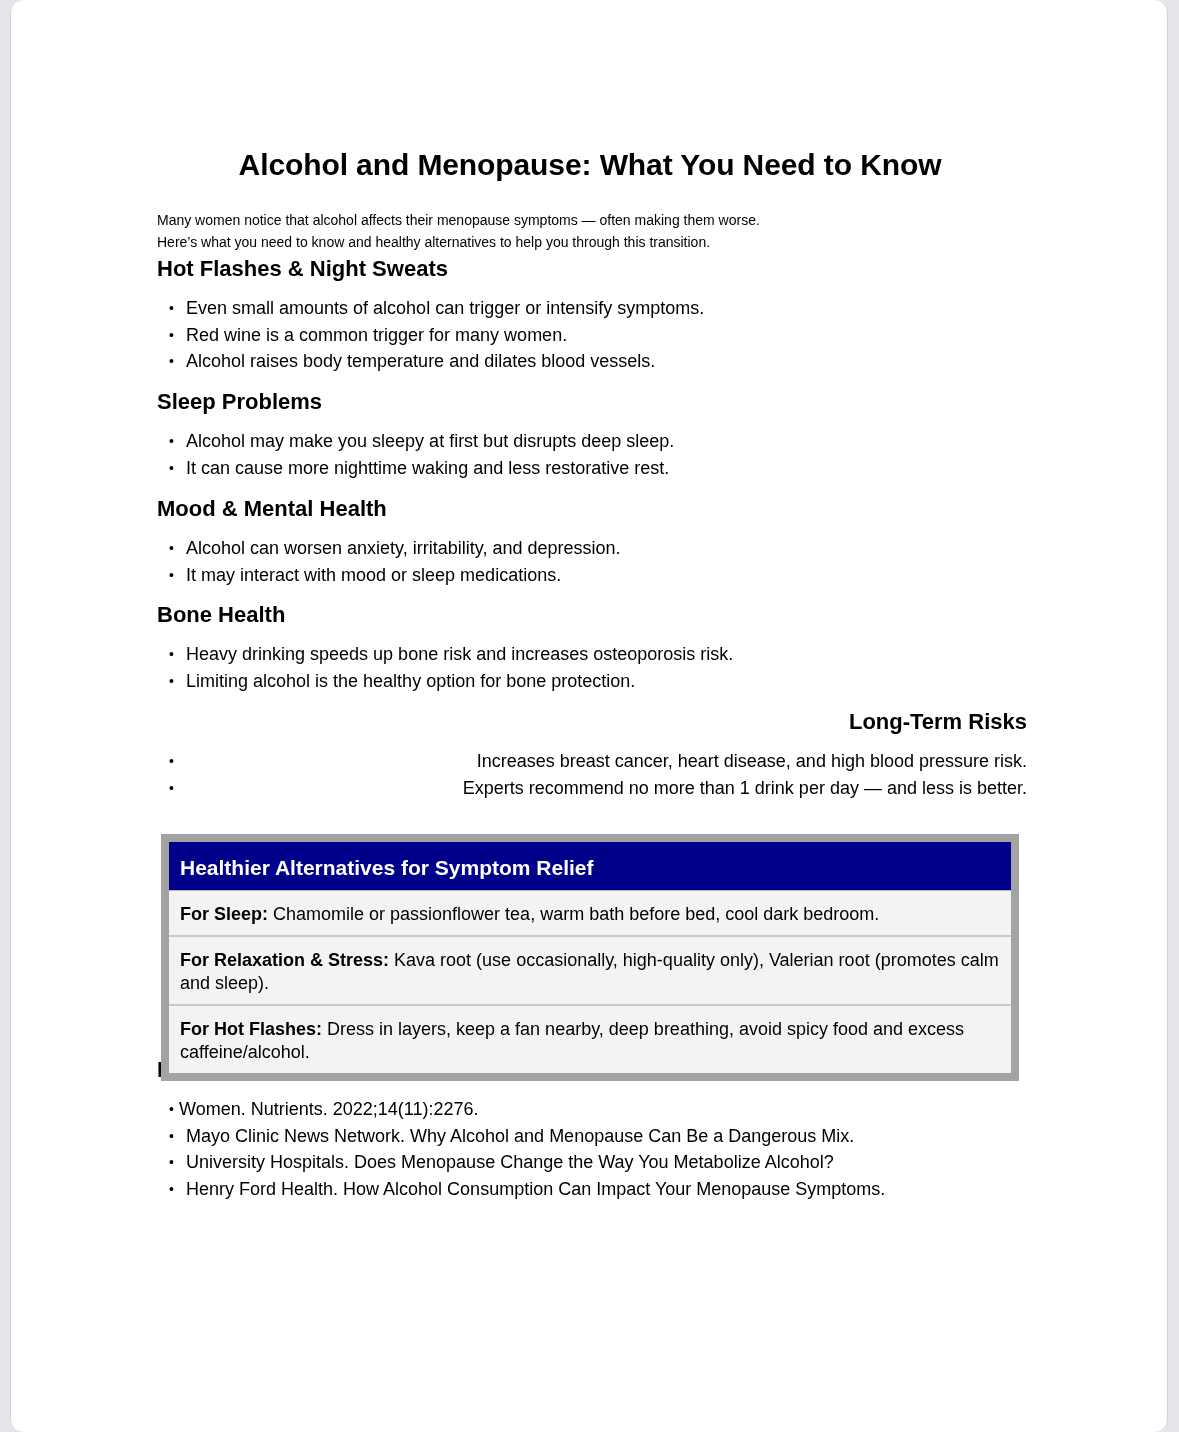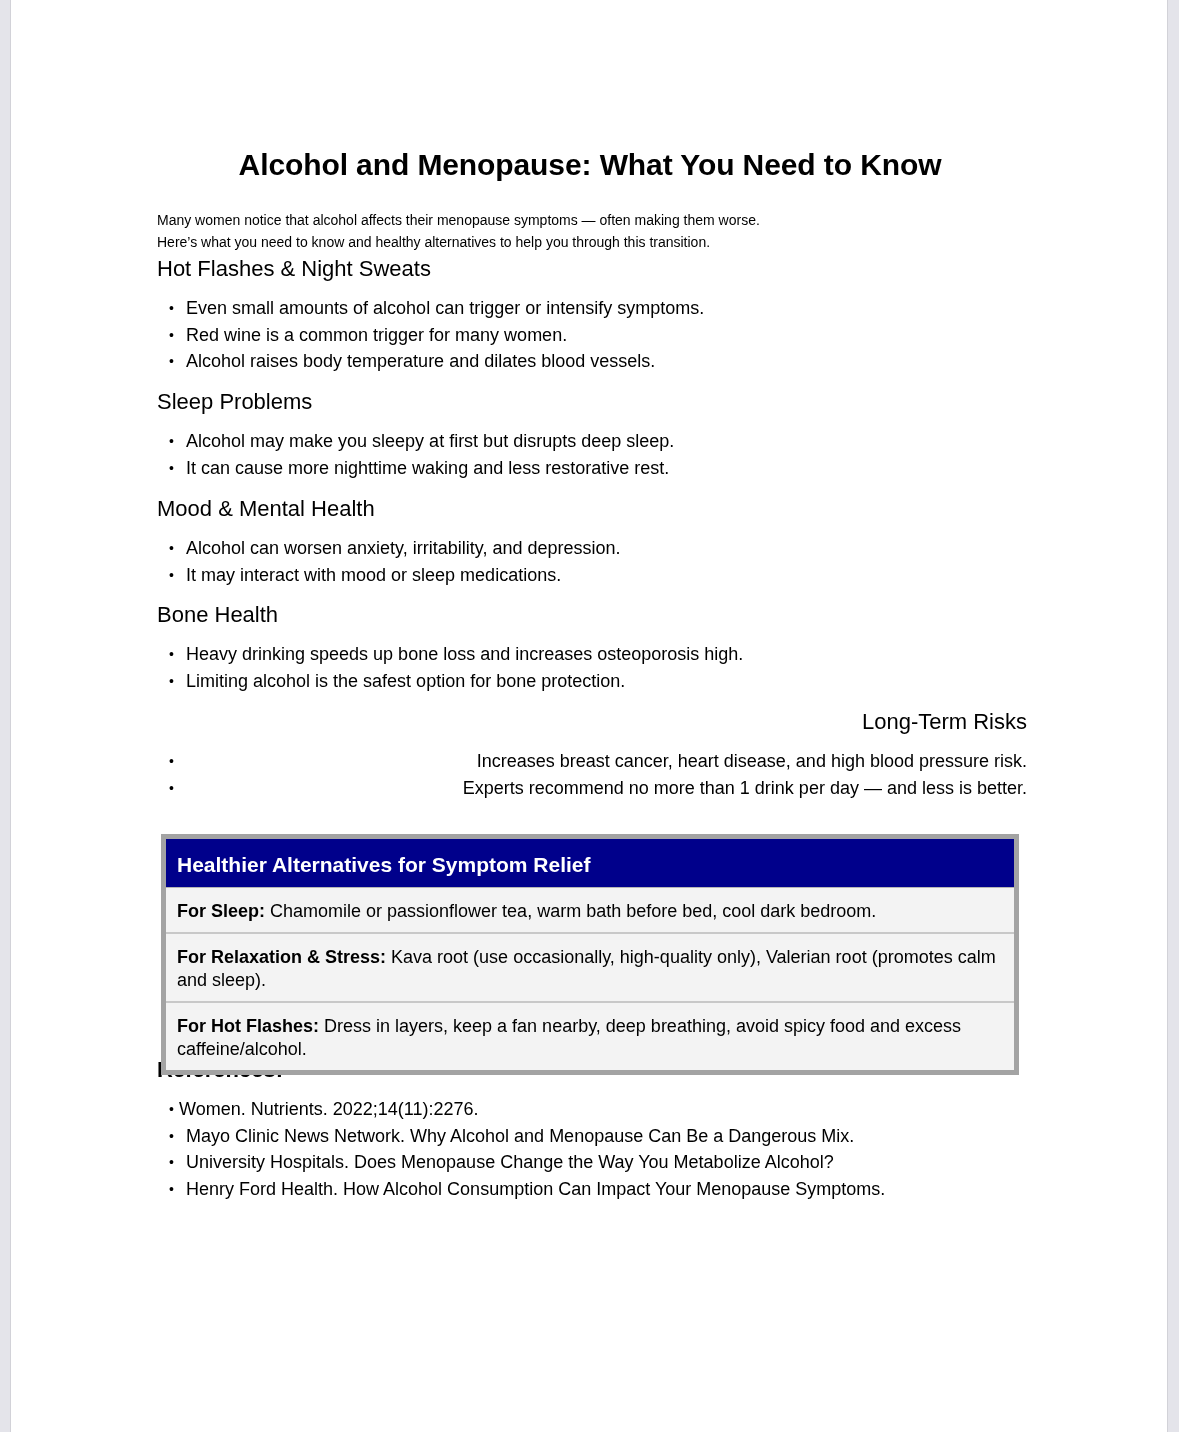--- a/index.html
+++ b/index.html
@@ -18,20 +18,21 @@
   .page {
     position: absolute;
     left: 10px;
     top: 0;
     width: 1158px;
     height: 1432px;
     background: #ffffff;
     border-left: 1px solid #d2d2d8;
     border-right: 1px solid #d2d2d8;
     box-sizing: border-box;
+    border-radius: 13px;
   }
   .content {
     position: absolute;
     left: 146px;
     top: 0;
     width: 870px;
   }
   .title {
     position: absolute;
     top: 148px;
@@ -52,21 +53,21 @@
     line-height: 22px;
     margin: 0;
   }
   .section {
     position: absolute;
     left: 0;
     width: 870px;
   }
   .section h2 {
     font-size: 22px;
-    font-weight: normal;
+    font-weight: bold;
     margin: 0;
     line-height: 28px;
   }
   .section ul {
     list-style: none;
     margin: 0;
     padding: 0;
   }
   .section li {
     position: relative;
@@ -78,21 +79,21 @@
     position: absolute;
     left: 12px;
     top: 0;
     font-size: 14px;
   }
   .alt-box {
     position: absolute;
     left: 160px;
     top: 834px;
     width: 858px;
-    border: 5px solid #a3a3a3;
+    border: 8px solid #a3a3a3;
     box-sizing: border-box;
     background: #f3f3f3;
   }
   .alt-header {
     background: #00008b;
     color: #ffffff;
     font-size: 21px;
     font-weight: bold;
     height: 48px;
     line-height: 52px;
@@ -179,22 +180,22 @@
       <h2>Mood &amp; Mental Health</h2>
       <ul style="margin-top:12px;">
         <li><span class="bullet">•</span><span>Alcohol can worsen anxiety, irritability, and depression.</span></li>
         <li><span class="bullet">•</span><span>It may interact with mood or sleep medications.</span></li>
       </ul>
     </div>
 
     <div class="section" style="top:601px;">
       <h2>Bone Health</h2>
       <ul style="margin-top:12px;">
-        <li><span class="bullet">•</span><span>Heavy drinking speeds up bone loss and increases osteoporosis high.</span></li>
-        <li><span class="bullet">•</span><span>Limiting alcohol is the safest option for bone protection.</span></li>
+        <li><span class="bullet">•</span><span>Heavy drinking speeds up bone risk and increases osteoporosis risk.</span></li>
+        <li><span class="bullet">•</span><span>Limiting alcohol is the healthy option for bone protection.</span></li>
       </ul>
     </div>
 
     <div class="section" style="top:708px;text-align:right;">
       <h2>Long-Term Risks</h2>
       <ul style="margin-top:12px;">
         <li><span class="bullet">•</span><span>Increases breast cancer, heart disease, and high blood pressure risk.</span></li>
         <li><span class="bullet">•</span><span>Experts recommend no more than 1 drink per day — and less is better.</span></li>
       </ul>
     </div>

